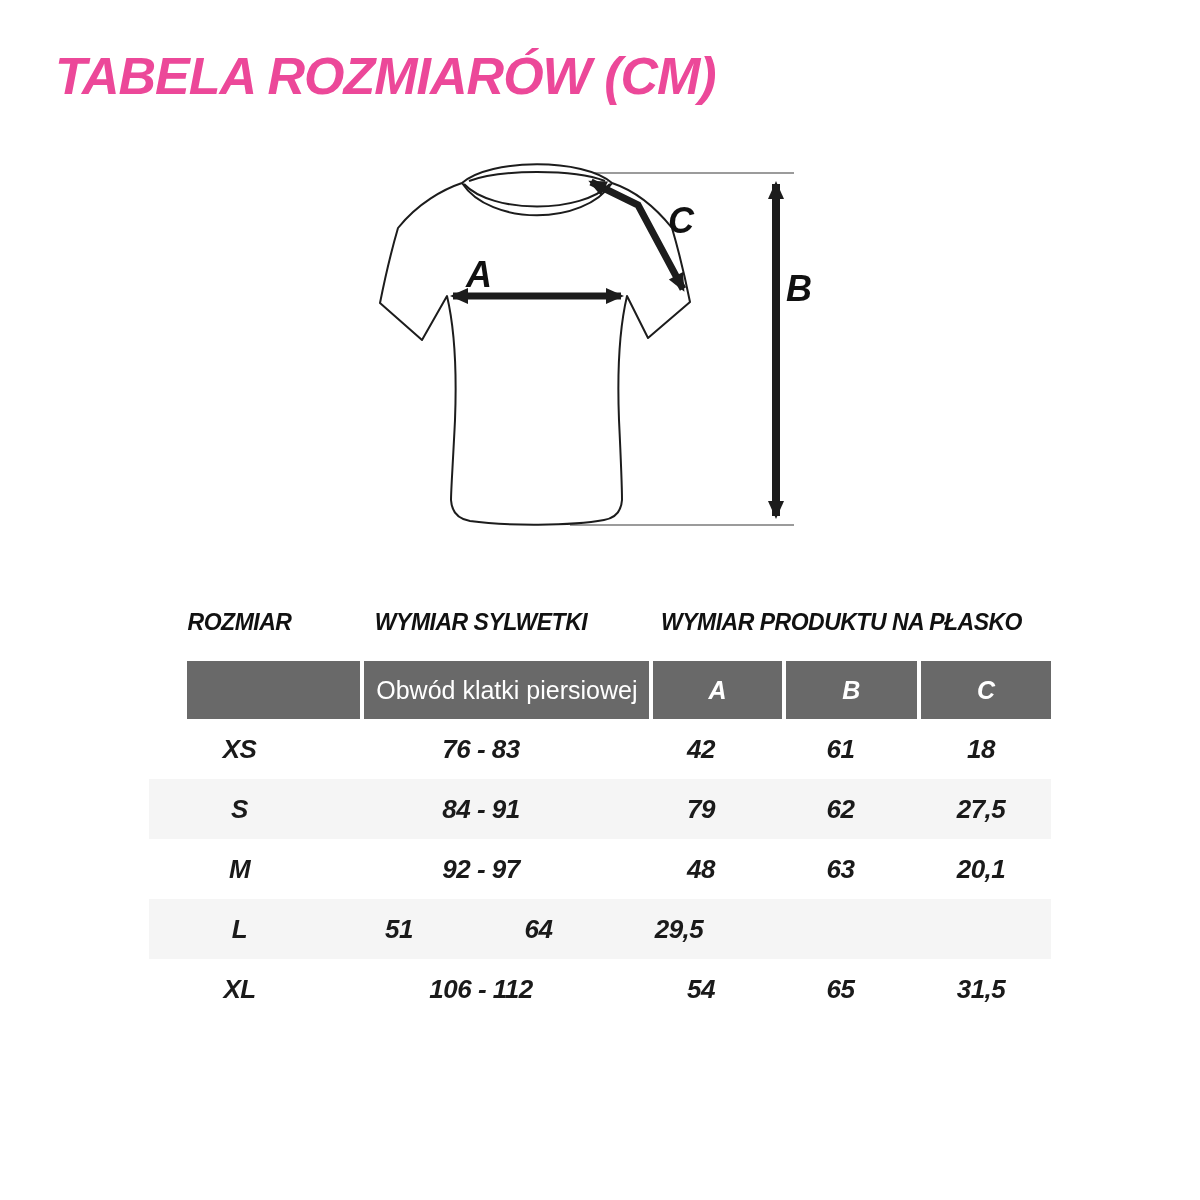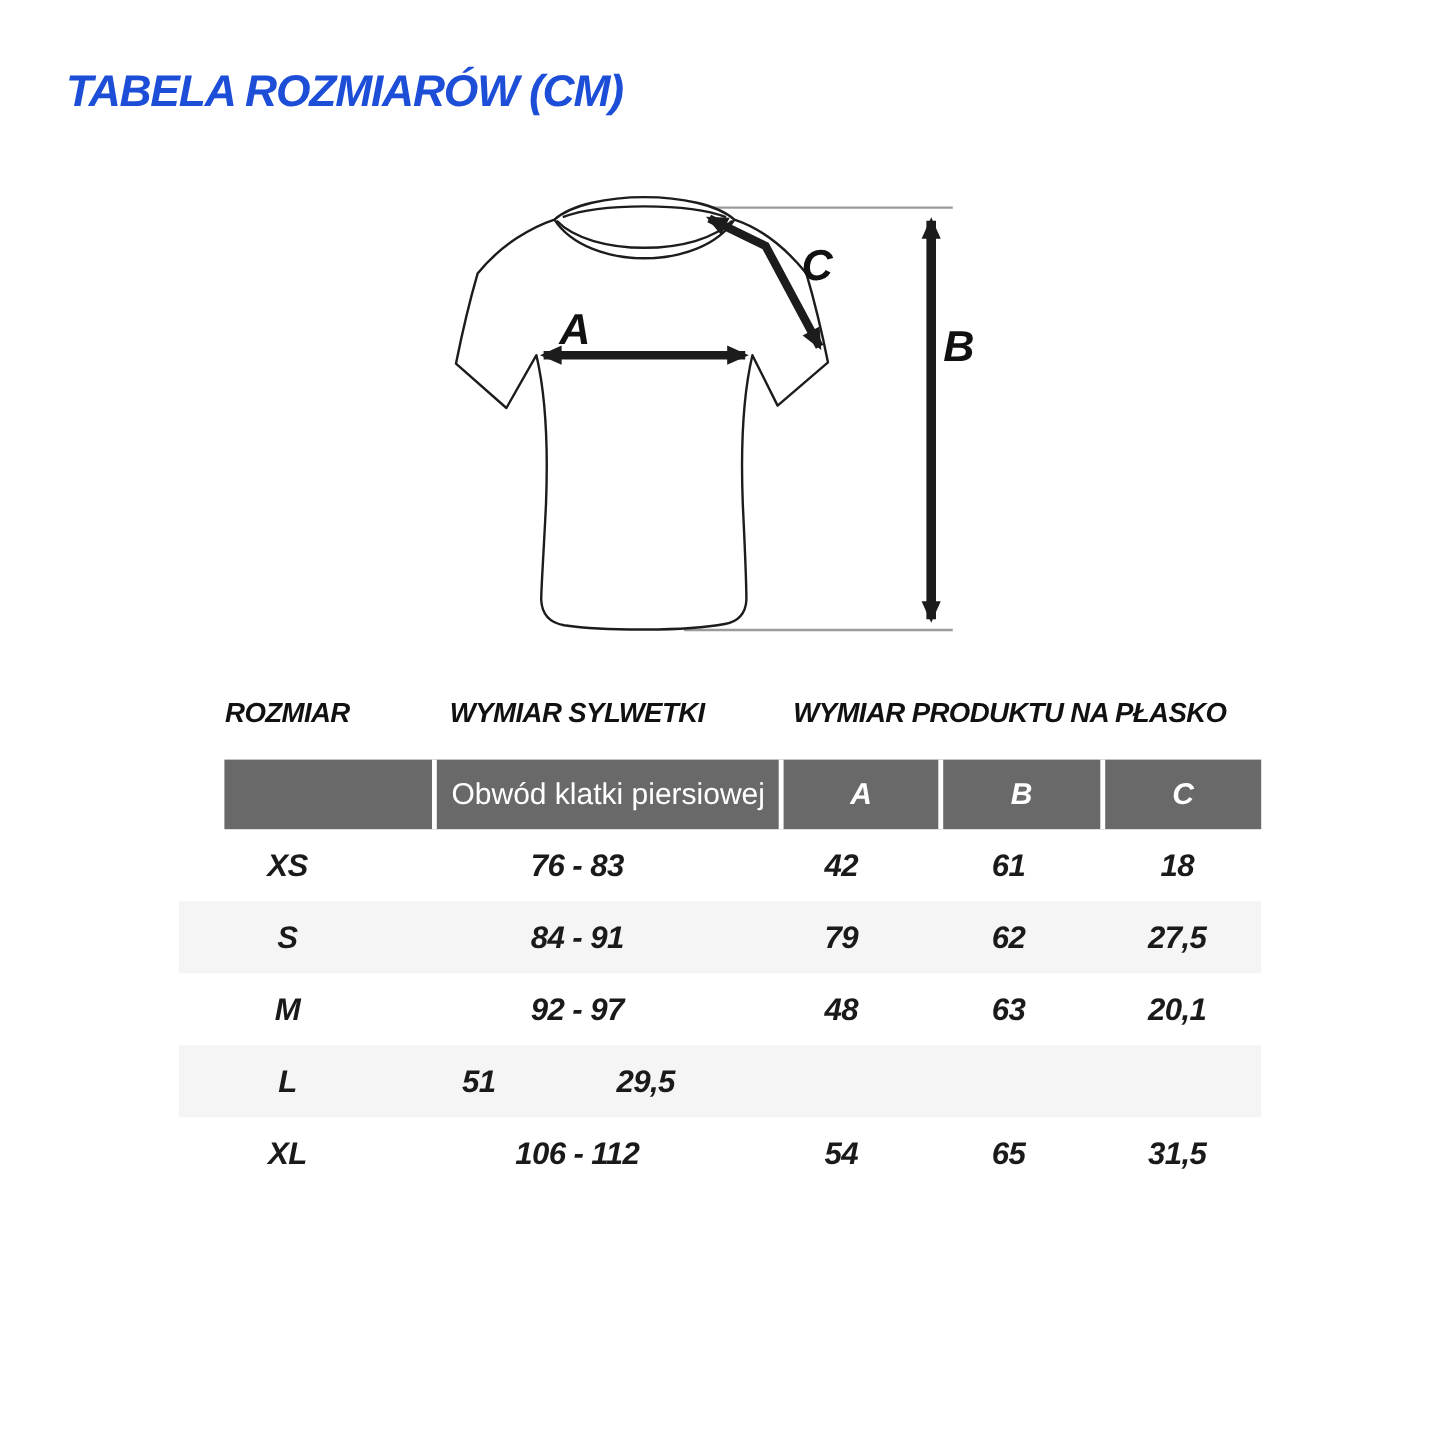--- a/index.html
+++ b/index.html
@@ -12,26 +12,26 @@
     color: #1a1a1a;
     overflow: hidden;
   }
 
   
   .title {
     position: absolute;
     left: 55px;
     top: 52px;
     margin: 0;
-    font-size: 37px;
+    font-size: 52px;
     line-height: 48px;
     font-weight: bold;
     font-style: italic;
     letter-spacing: -1px;
-    color: #1d4ed8;
+    color: #ec4899;
     white-space: nowrap;
   }
 
   
   .diagram {
     position: absolute;
     left: 340px;
     top: 135px;
     width: 490px;
     height: 440px;
@@ -41,21 +41,21 @@
     font-weight: bold;
     font-style: italic;
     font-size: 36px;
     fill: #111111;
   }
 
   
   .size-table {
     position: absolute;
     left: 149px;
-    top: 572px;
+    top: 600px;
     width: 902px;
   }
   .row { display: flex; }
   .cell {
     box-sizing: border-box;
     display: flex;
     align-items: center;
     justify-content: center;
     text-align: center;
   }
@@ -178,20 +178,21 @@
       <div class="cell c1">M</div>
       <div class="cell c2">92 - 97</div>
       <div class="cell c3">48</div>
       <div class="cell c4">63</div>
       <div class="cell c5">20,1</div>
     </div>
 
     <div class="row body-row alt">
       <div class="cell c1">L</div>
       <div class="cell c3">51</div>
+      <div class="cell c4">64</div>
       <div class="cell c5">29,5</div>
     </div>
 
     <div class="row body-row">
       <div class="cell c1">XL</div>
       <div class="cell c2">106 - 112</div>
       <div class="cell c3">54</div>
       <div class="cell c4">65</div>
       <div class="cell c5">31,5</div>
     </div>

